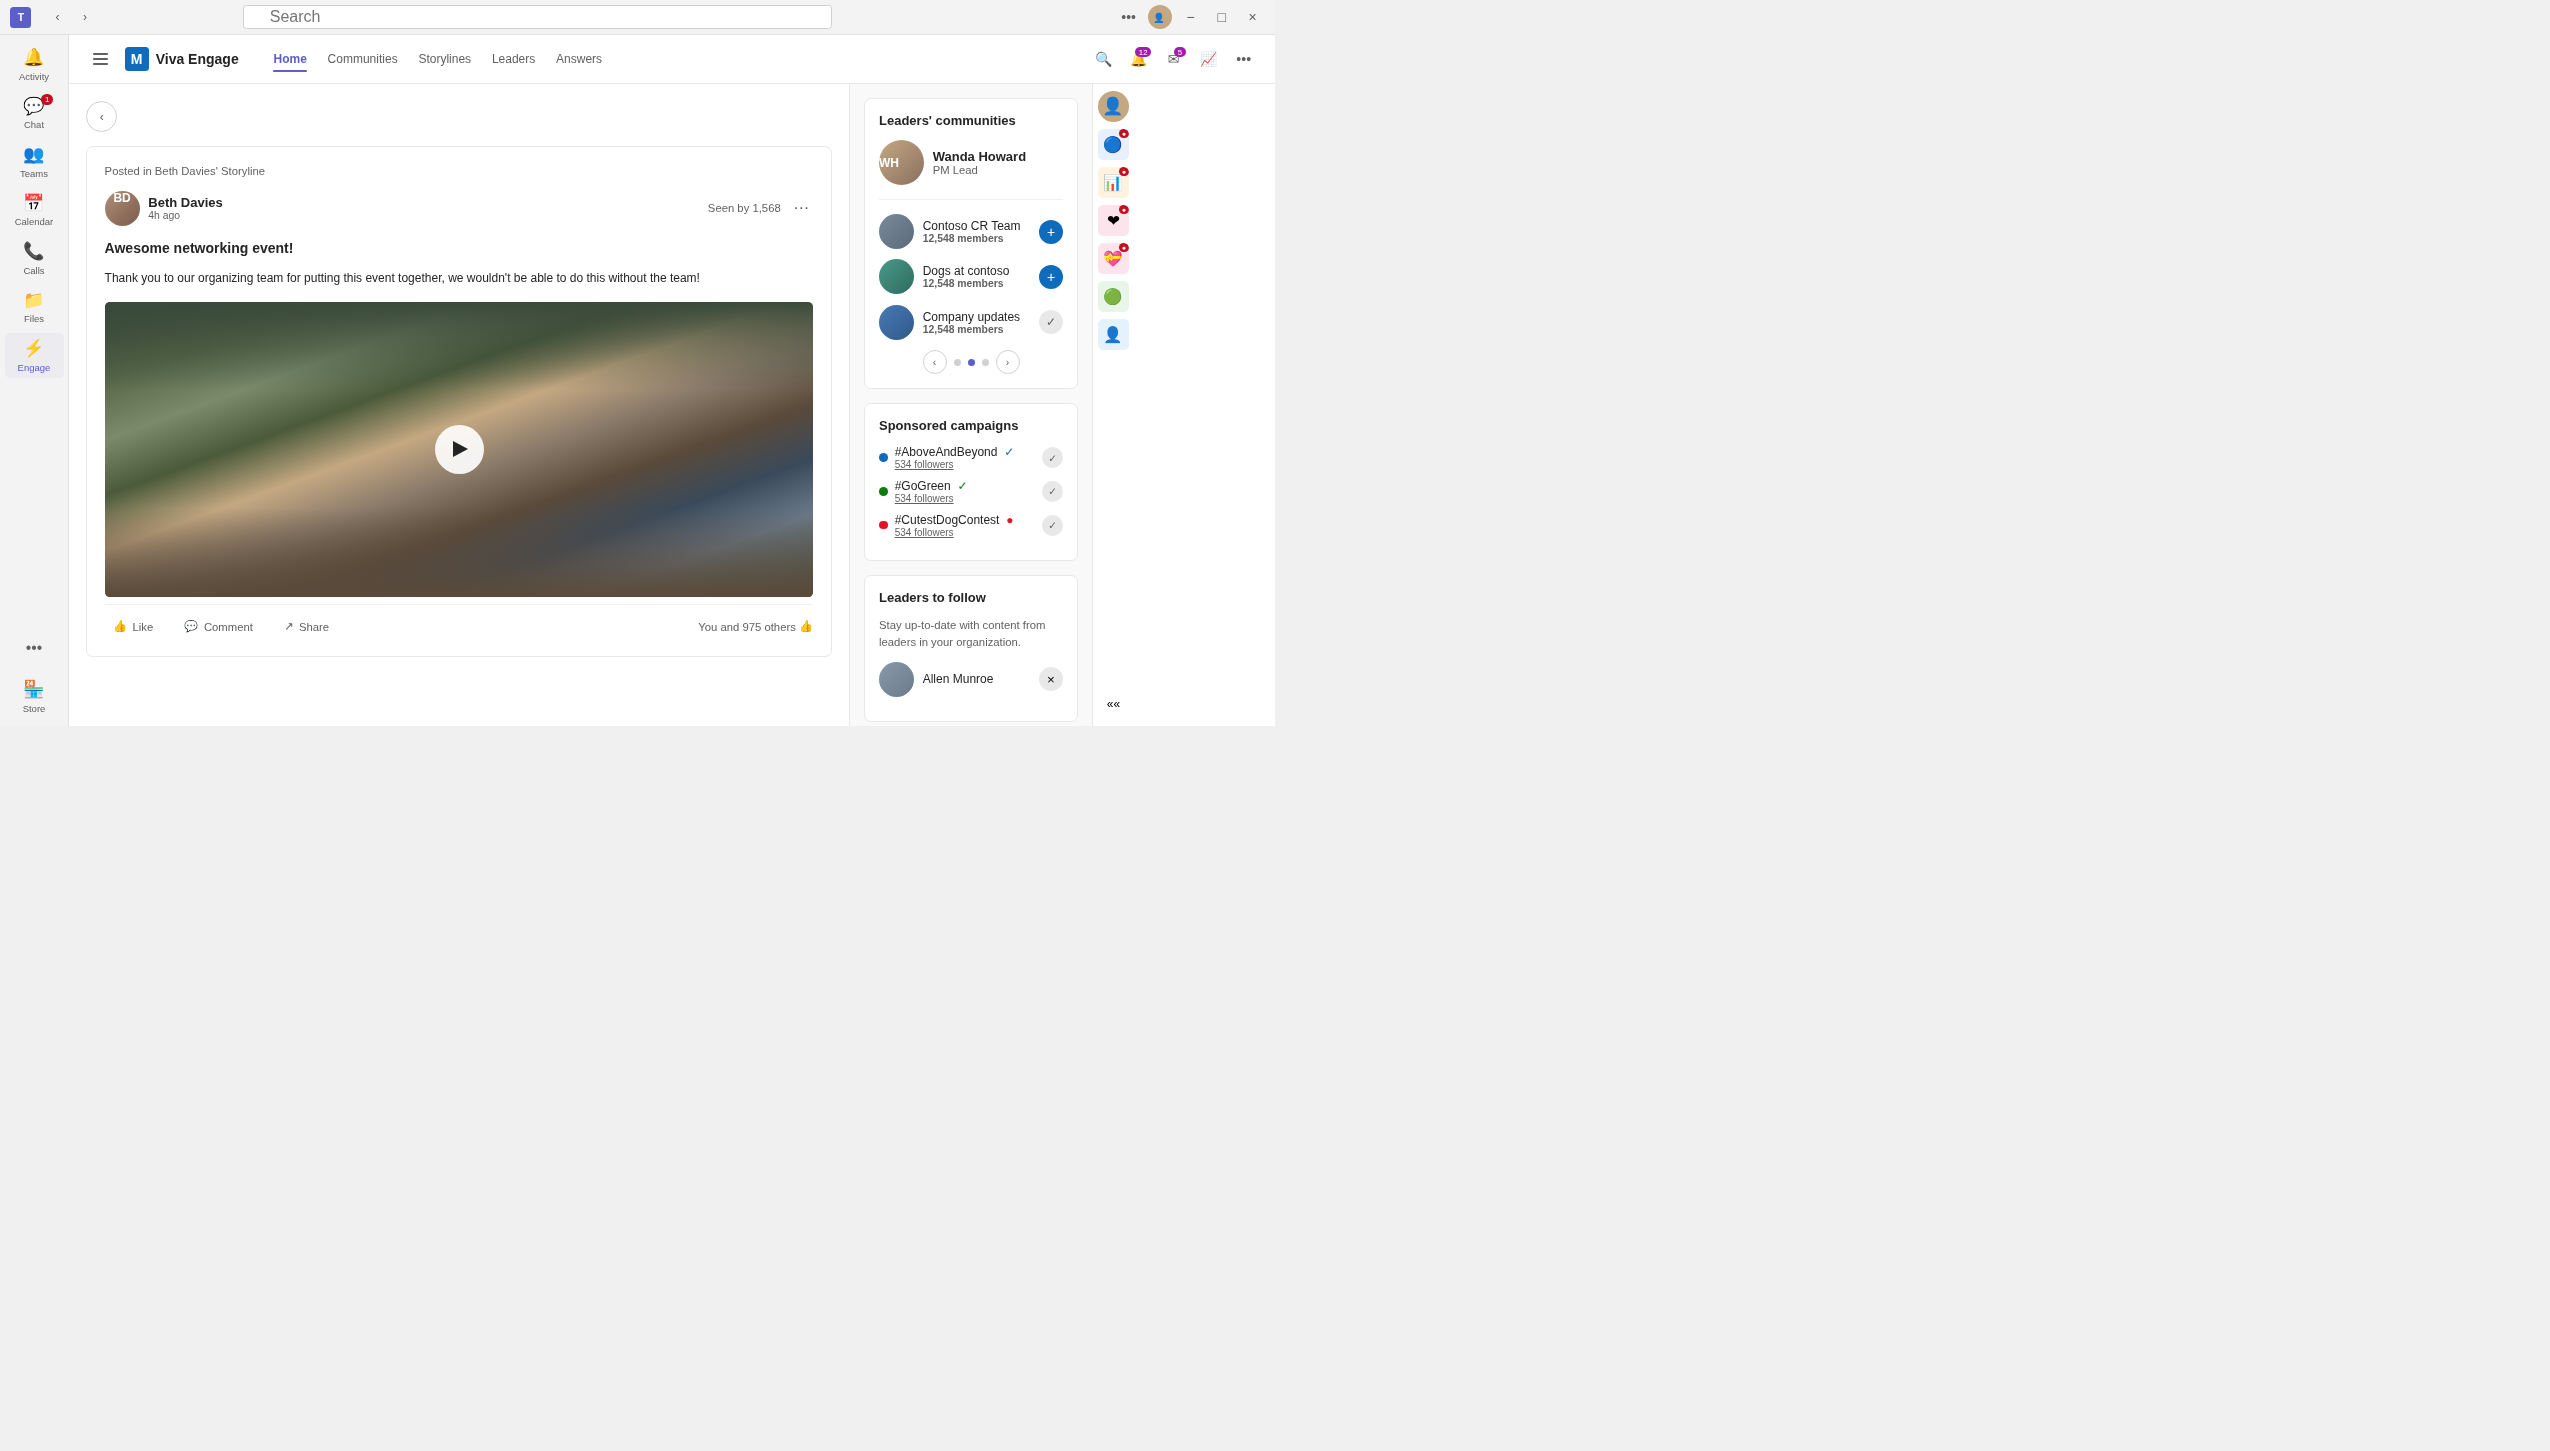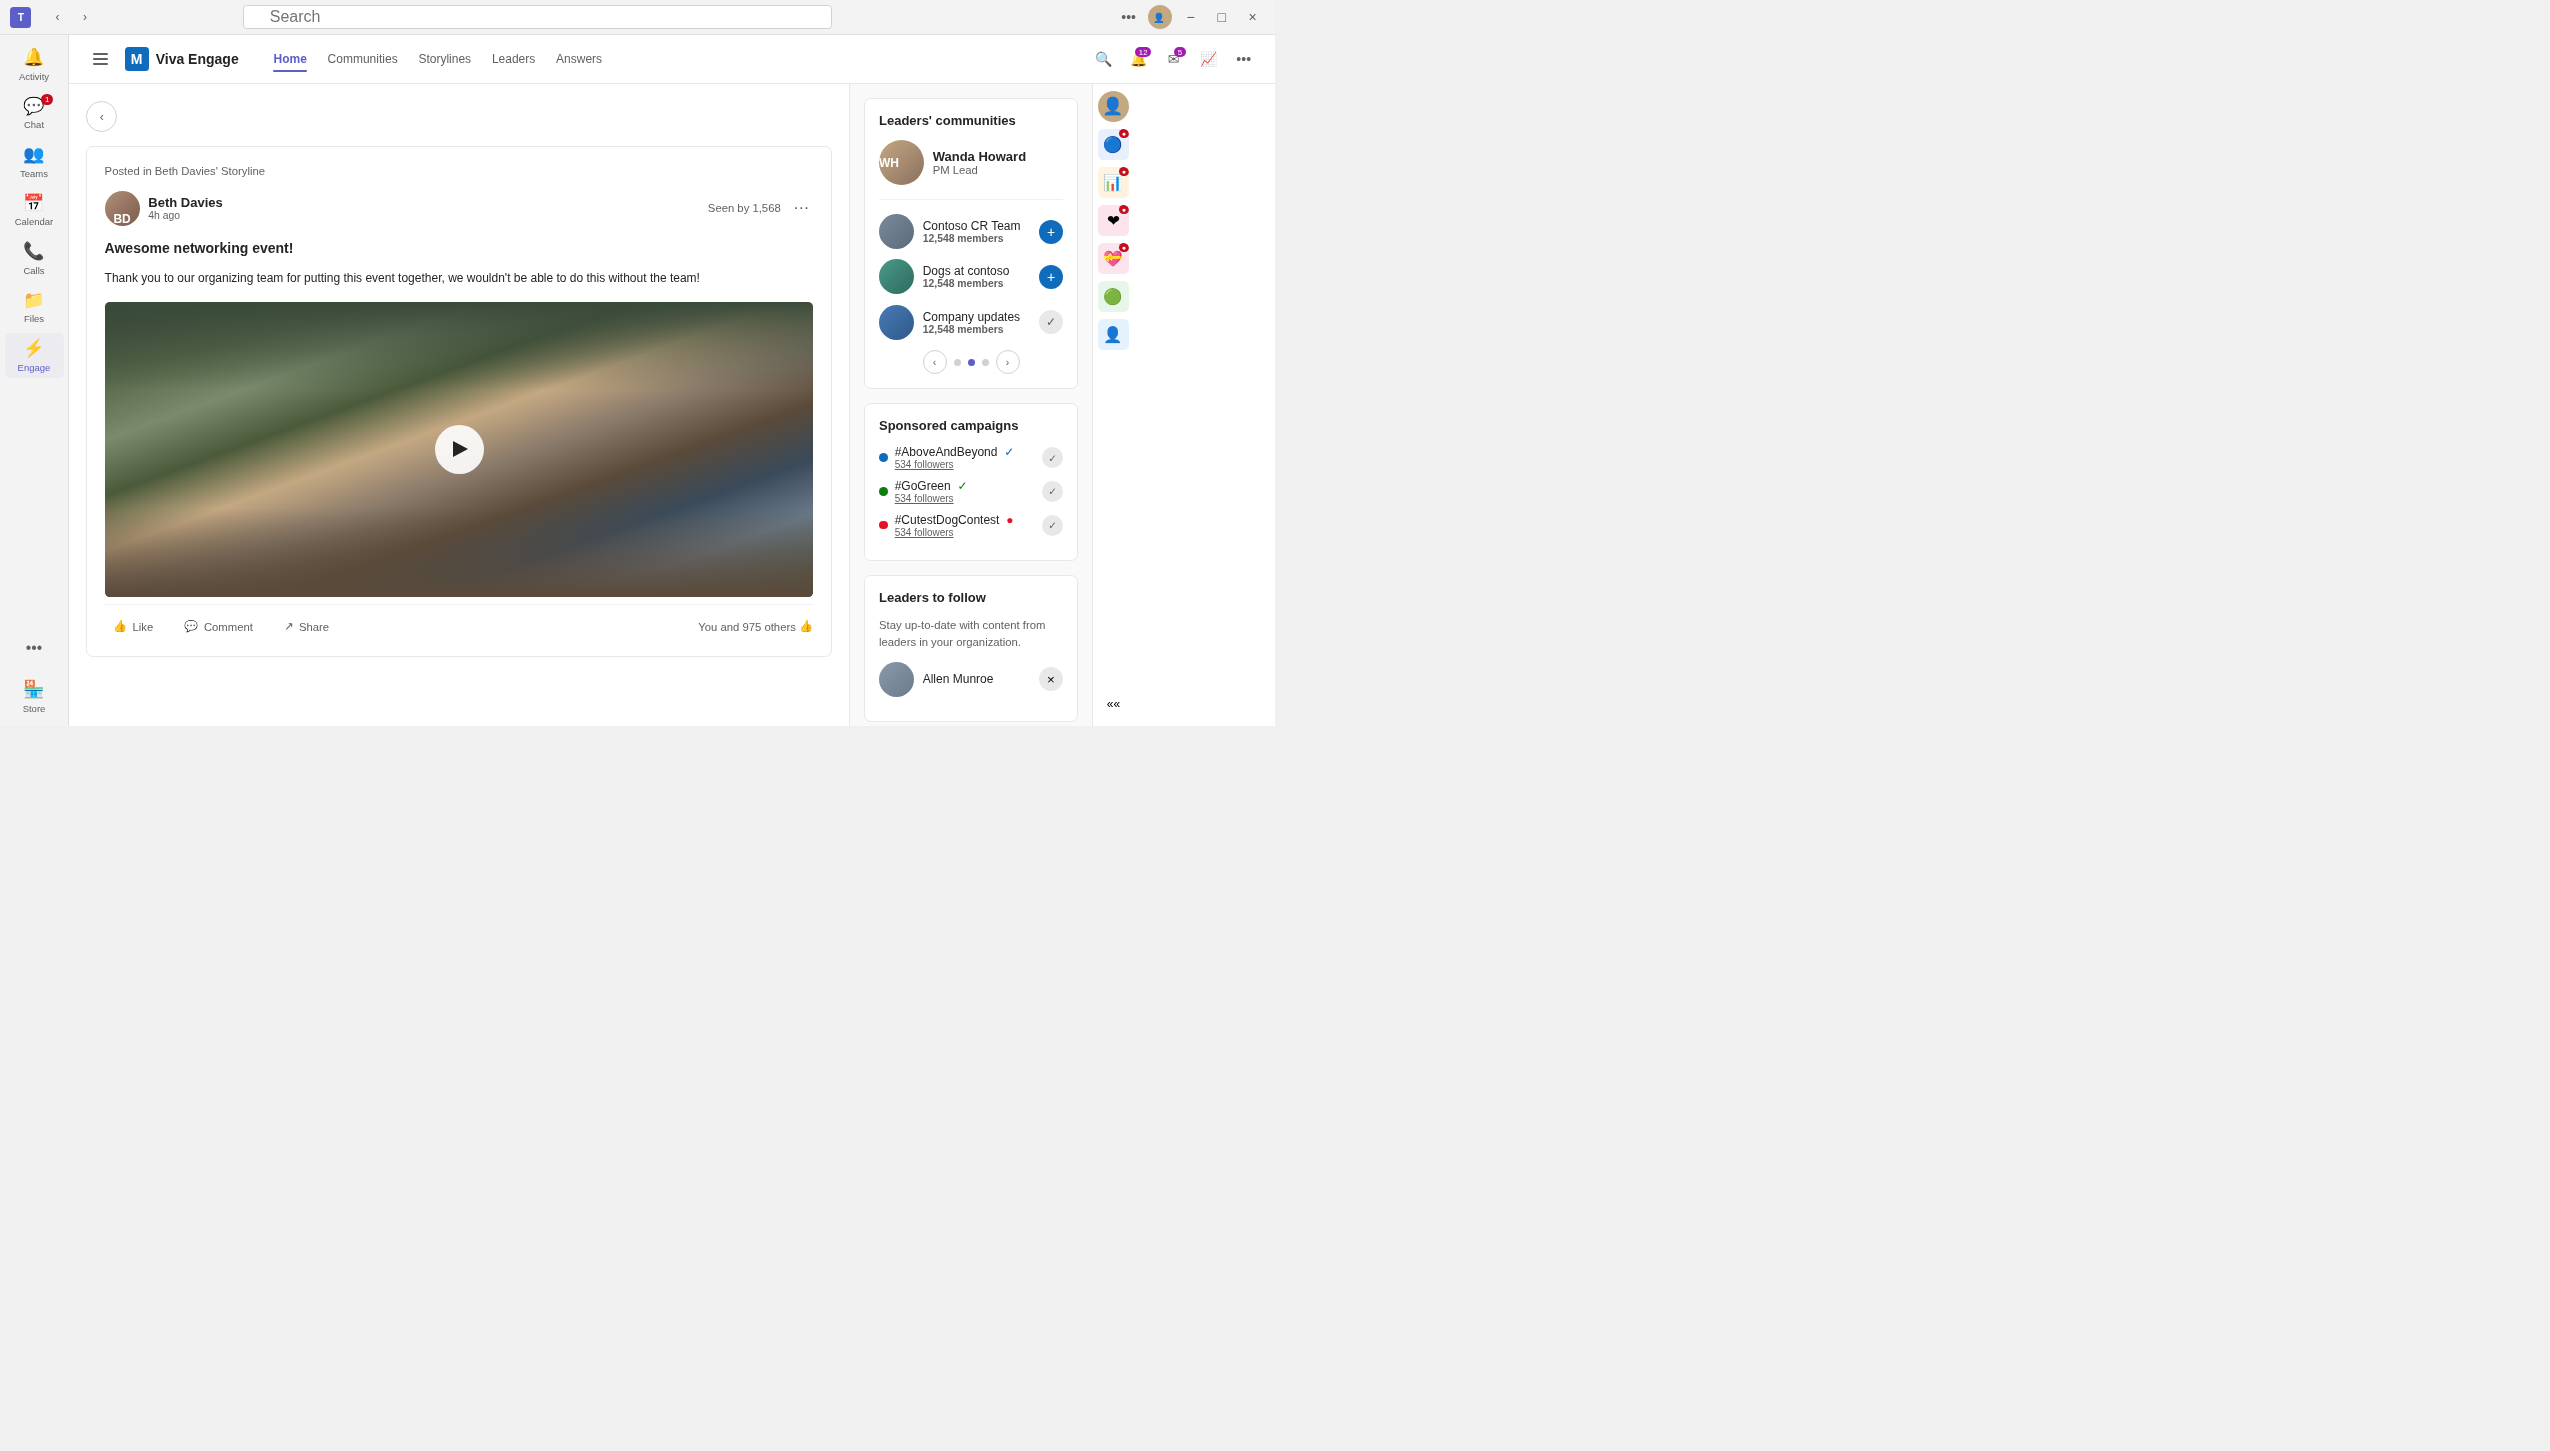--- a/index.html
+++ b/index.html
@@ -63,21 +63,21 @@
     .main-content { display: flex; flex: 1; overflow: hidden; }
     .feed-area { flex: 1; overflow-y: auto; padding: 17.3px; max-width: 780px; }
 
     
     .back-btn { width: 31px; height: 31px; border: 0.9px solid #d1d1d1; border-radius: 50%; background: white; cursor: pointer; display: flex; align-items: center; justify-content: center; color: #616161; font-size: 12px; margin-bottom: 14px; flex-shrink: 0; }
 
     
     .post-card { background: white; border: 0.9px solid #e8e8e8; border-radius: 7px; padding: 17.3px; }
     .post-header-meta { color: #616161; font-size: 11.3px; margin-bottom: 14px; }
     .post-author { display: flex; align-items: center; gap: 8.7px; margin-bottom: 14px; }
-    .author-avatar { width: 35px; height: 35px; border-radius: 50%; background: linear-gradient(135deg, #c4a882, #a08060); display: flex; align-items: flex-end; justify-content: center; color: white; font-size: 12px; font-weight: 600; overflow: hidden; }
+    .author-avatar { width: 35px; height: 35px; border-radius: 50%; background: linear-gradient(135deg, #c4a882, #a08060); display: flex; align-items: flex-start; justify-content: center; color: white; font-size: 12px; font-weight: 600; overflow: hidden; }
     .author-info { flex: 1; }
     .author-name { font-weight: 600; font-size: 13px; color: #242424; }
     .post-time { font-size: 10.4px; color: #616161; }
     .post-seen { color: #616161; font-size: 11.3px; margin-left: auto; display: flex; align-items: center; gap: 7px; }
     .post-more-btn { width: 24px; height: 24px; border: none; background: none; cursor: pointer; border-radius: 3.5px; display: flex; align-items: center; justify-content: center; color: #616161; font-size: 15.6px; }
     .post-title { font-weight: 700; font-size: 14px; color: #242424; margin-bottom: 13px; }
     .post-body { color: #242424; font-size: 12px; line-height: 1.6; margin-bottom: 14px; }
     .post-image { width: 100%; border-radius: 5.2px; overflow: hidden; position: relative; background: #2d3a2d; height: 295px; display: flex; align-items: center; justify-content: center; }
     .play-btn { width: 49px; height: 49px; border-radius: 50%; background: rgba(255,255,255,0.9); display: flex; align-items: center; justify-content: center; cursor: pointer; }
     .play-btn::after { content: ''; border-style: solid; border-width: 8.7px 0 8.7px 15.6px; border-color: transparent transparent transparent #242424; margin-left: 3.5px; }

